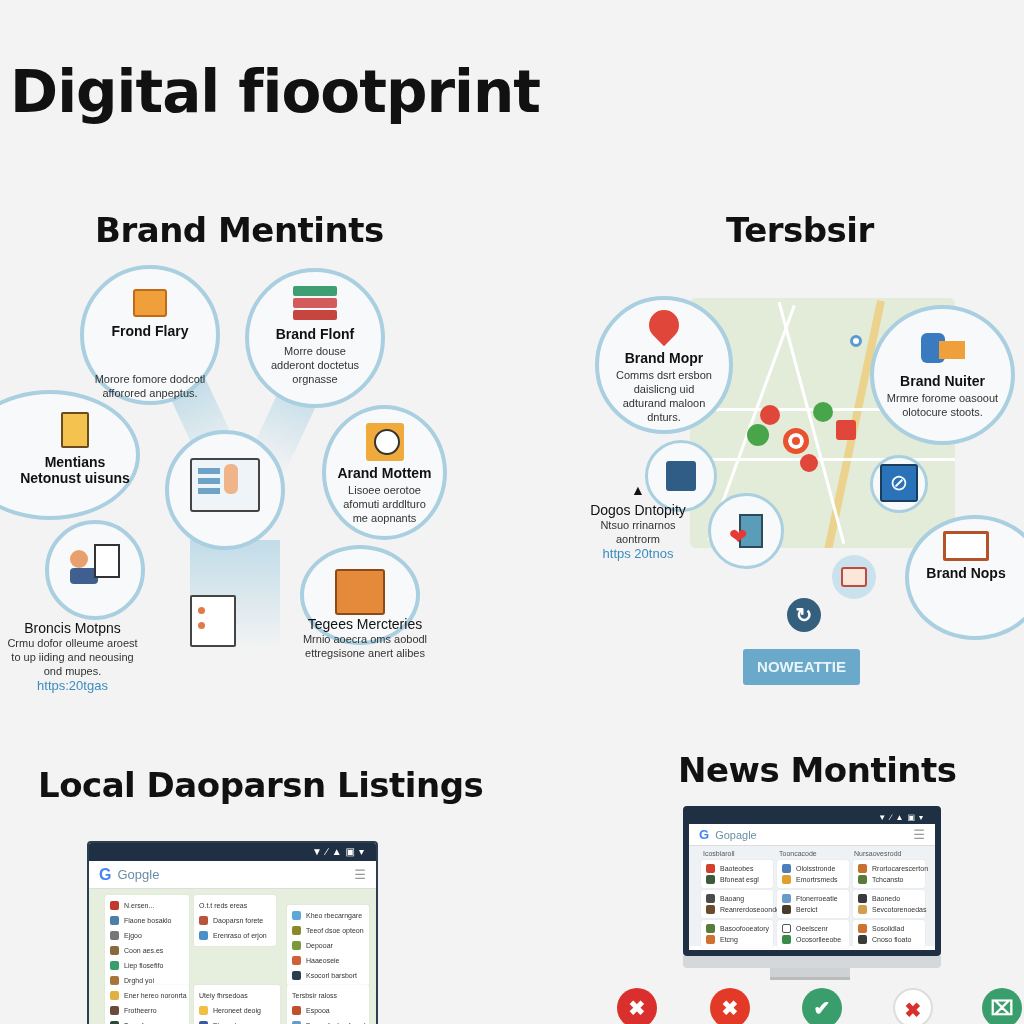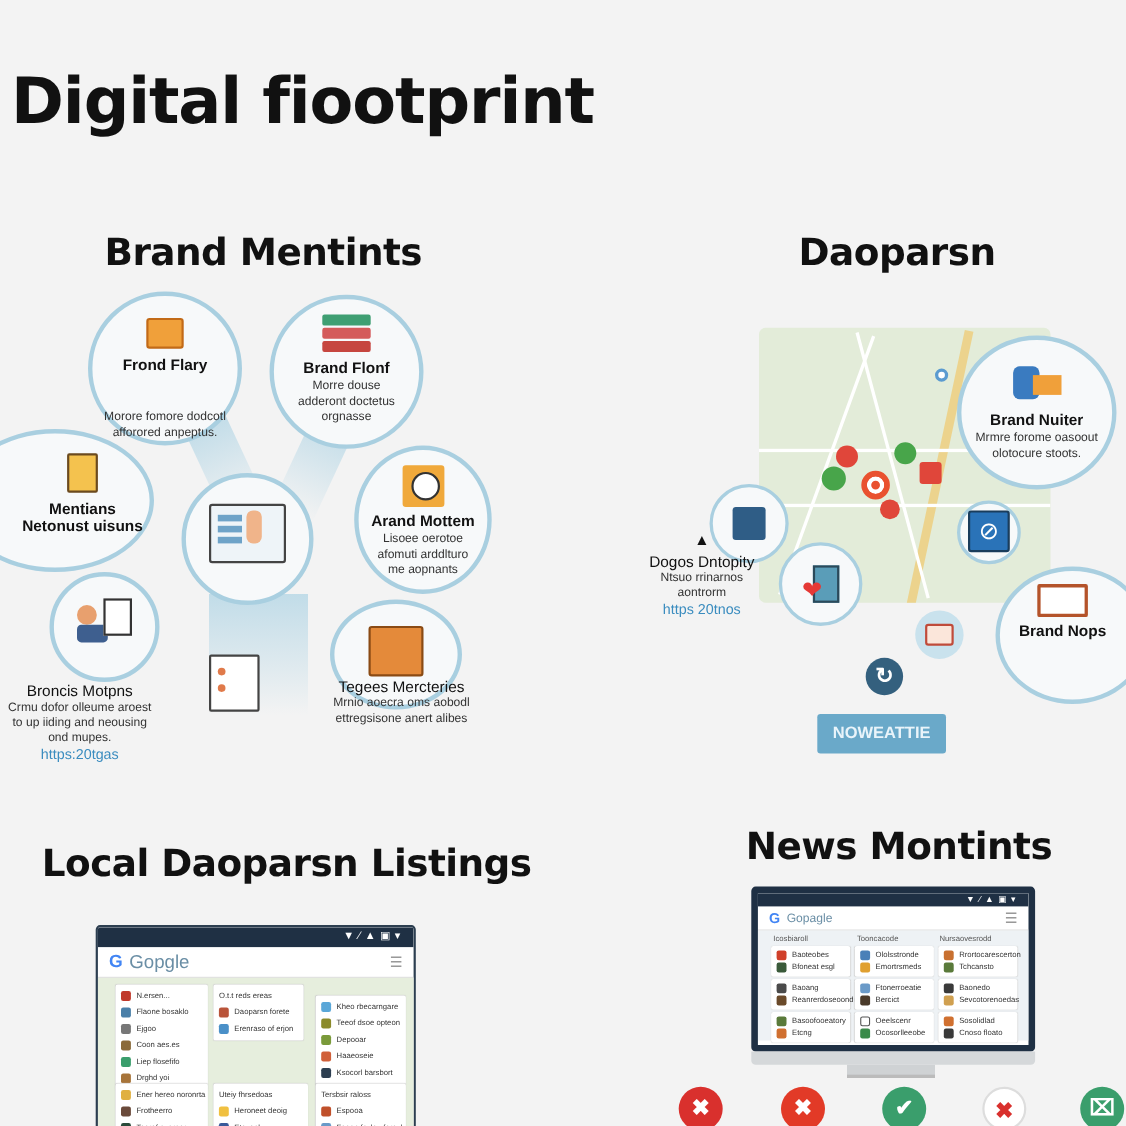--- a/index.html
+++ b/index.html
@@ -16,21 +16,21 @@
   .label-block .b-desc { font-size: 11px; color: #333; line-height: 14px; }
   .link { color: #3a8cbf; font-size: 13px; }
   .ray { position: absolute; background: linear-gradient(180deg, rgba(160,205,225,0.6), rgba(160,205,225,0)); }
   .map { position: absolute; background: #e3ecd9; border-radius: 6px; overflow: hidden; }
   .pin { position: absolute; border-radius: 50%; color: #fff; font-size: 9px; text-align: center; font-weight: 700; }
   .btn-cta { position: absolute; left: 743px; top: 649px; width: 117px; height: 36px; background: #6aa9c9; color: #e9f4fa; font-size: 15px; font-weight: 700; text-align: center; line-height: 36px; border-radius: 3px; border: none; }
   .browser { position: absolute; background: #fff; border: 2px solid #2c3e50; border-radius: 4px; overflow: hidden; }
   .browser .topbar { height: 18px; background: #1f3044; color: #fff; font-size: 10px; text-align: right; padding-right: 8px; line-height: 18px; letter-spacing: 4px; }
   .browser .gbar { height: 28px; display: flex; align-items: center; padding: 0 10px; border-bottom: 1px solid #ddd; }
   .g-logo { font-weight: 700; font-size: 16px; color: #4285f4; margin-right: 6px; }
-  .g-name { font-size: 17px; color: #6a8ea5; }
+  .g-name { font-size: 13px; color: #6a8ea5; }
   .hamb { margin-left: auto; color: #999; font-size: 13px; }
   .card { position: absolute; background: #fff; border-radius: 2px; box-shadow: 0 0 1px #ccc; padding: 3px 5px; }
   .row { display: flex; align-items: center; height: 15px; font-size: 7px; color: #333; white-space: nowrap; }
   .row .ic { width: 9px; height: 9px; border-radius: 2px; margin-right: 5px; flex: none; }
   .status-icon { position: absolute; width: 40px; height: 40px; border-radius: 50%; color: #fff; font-size: 20px; text-align: center; line-height: 40px; font-weight: 700; }
 </style>
 </head>
 <body>
 
 <div id="root">
@@ -103,38 +103,43 @@
 
   <div class="bubble" style="left:300px; top:545px; width:120px; height:100px; padding-top:20px;">
     <div style="width:50px;height:46px;margin:0 auto;background:#e48a3a;border:2px solid #8a4b14;border-radius:3px;"></div>
   </div>
 
   <div class="label-block" style="left:290px; top:616px; width:150px;">
     <div class="b-title">Tegees Mercteries</div>
     <div class="b-desc">Mrnio aoecra oms aobodl ettregsisone anert alibes</div>
   </div>
 
-  <div class="abs sec-title" style="left:726px; top:210px;">Daoparsn</div>
+  <div class="abs sec-title" style="left:726px; top:210px;">Tersbsir</div>
 
   <div class="map" style="left:690px; top:298px; width:265px; height:250px;">
     <div style="position:absolute;left:160px;top:0;width:8px;height:260px;background:#ecd38d;transform:rotate(12deg);"></div>
     <div style="position:absolute;left:0;top:110px;width:265px;height:3px;background:#fff;"></div>
     <div style="position:absolute;left:0;top:160px;width:265px;height:3px;background:#fff;"></div>
     <div style="position:absolute;left:60px;top:0;width:3px;height:250px;background:#fff;transform:rotate(20deg);"></div>
     <div style="position:absolute;left:120px;top:0;width:3px;height:250px;background:#fff;transform:rotate(-15deg);"></div>
   </div>
 
   <div class="pin" style="left:760px; top:405px; width:20px; height:20px; background:#e0463a;"></div>
   <div class="pin" style="left:747px; top:424px; width:22px; height:22px; background:#48a54a;"></div>
   <div class="pin" style="left:813px; top:402px; width:20px; height:20px; background:#48a54a;"></div>
   <div class="pin" style="left:836px; top:420px; width:20px; height:20px; background:#e0463a; border-radius:3px;"></div>
   <div class="pin" style="left:783px; top:428px; width:26px; height:26px; background:#e9512f; border:5px solid #e9512f; box-shadow: inset 0 0 0 4px #fff;"></div>
   <div class="pin" style="left:800px; top:454px; width:18px; height:18px; background:#e0463a;"></div>
   <div class="pin" style="left:850px; top:335px; width:12px; height:12px; background:#fff; border:3px solid #5b9bd0;"></div>
 
+  <div class="bubble" style="left:595px; top:296px; width:138px; height:138px; padding-top:10px;">
+    <div style="width:30px;height:30px;margin:0 auto 10px;background:#e0463a;border-radius:50% 50% 50% 0;transform:rotate(-45deg);"></div>
+    <div class="b-title">Brand Mopr</div>
+    <div class="b-desc" style="padding:0 14px;">Comms dsrt ersbon daislicng uid adturand maloon dnturs.</div>
+  </div>
 
   <div class="bubble" style="left:870px; top:305px; width:145px; height:140px; padding-top:24px;">
     <div style="width:44px;height:32px;margin:0 auto 8px;position:relative;">
       <div style="position:absolute;left:0;top:0;width:24px;height:30px;background:#3a7bc0;border-radius:6px;"></div>
       <div style="position:absolute;left:18px;top:8px;width:26px;height:18px;background:#f0a03a;"></div>
     </div>
     <div class="b-title">Brand Nuiter</div>
     <div class="b-desc" style="padding:0 10px;">Mrmre forome oasoout olotocure stoots.</div>
   </div>
 

